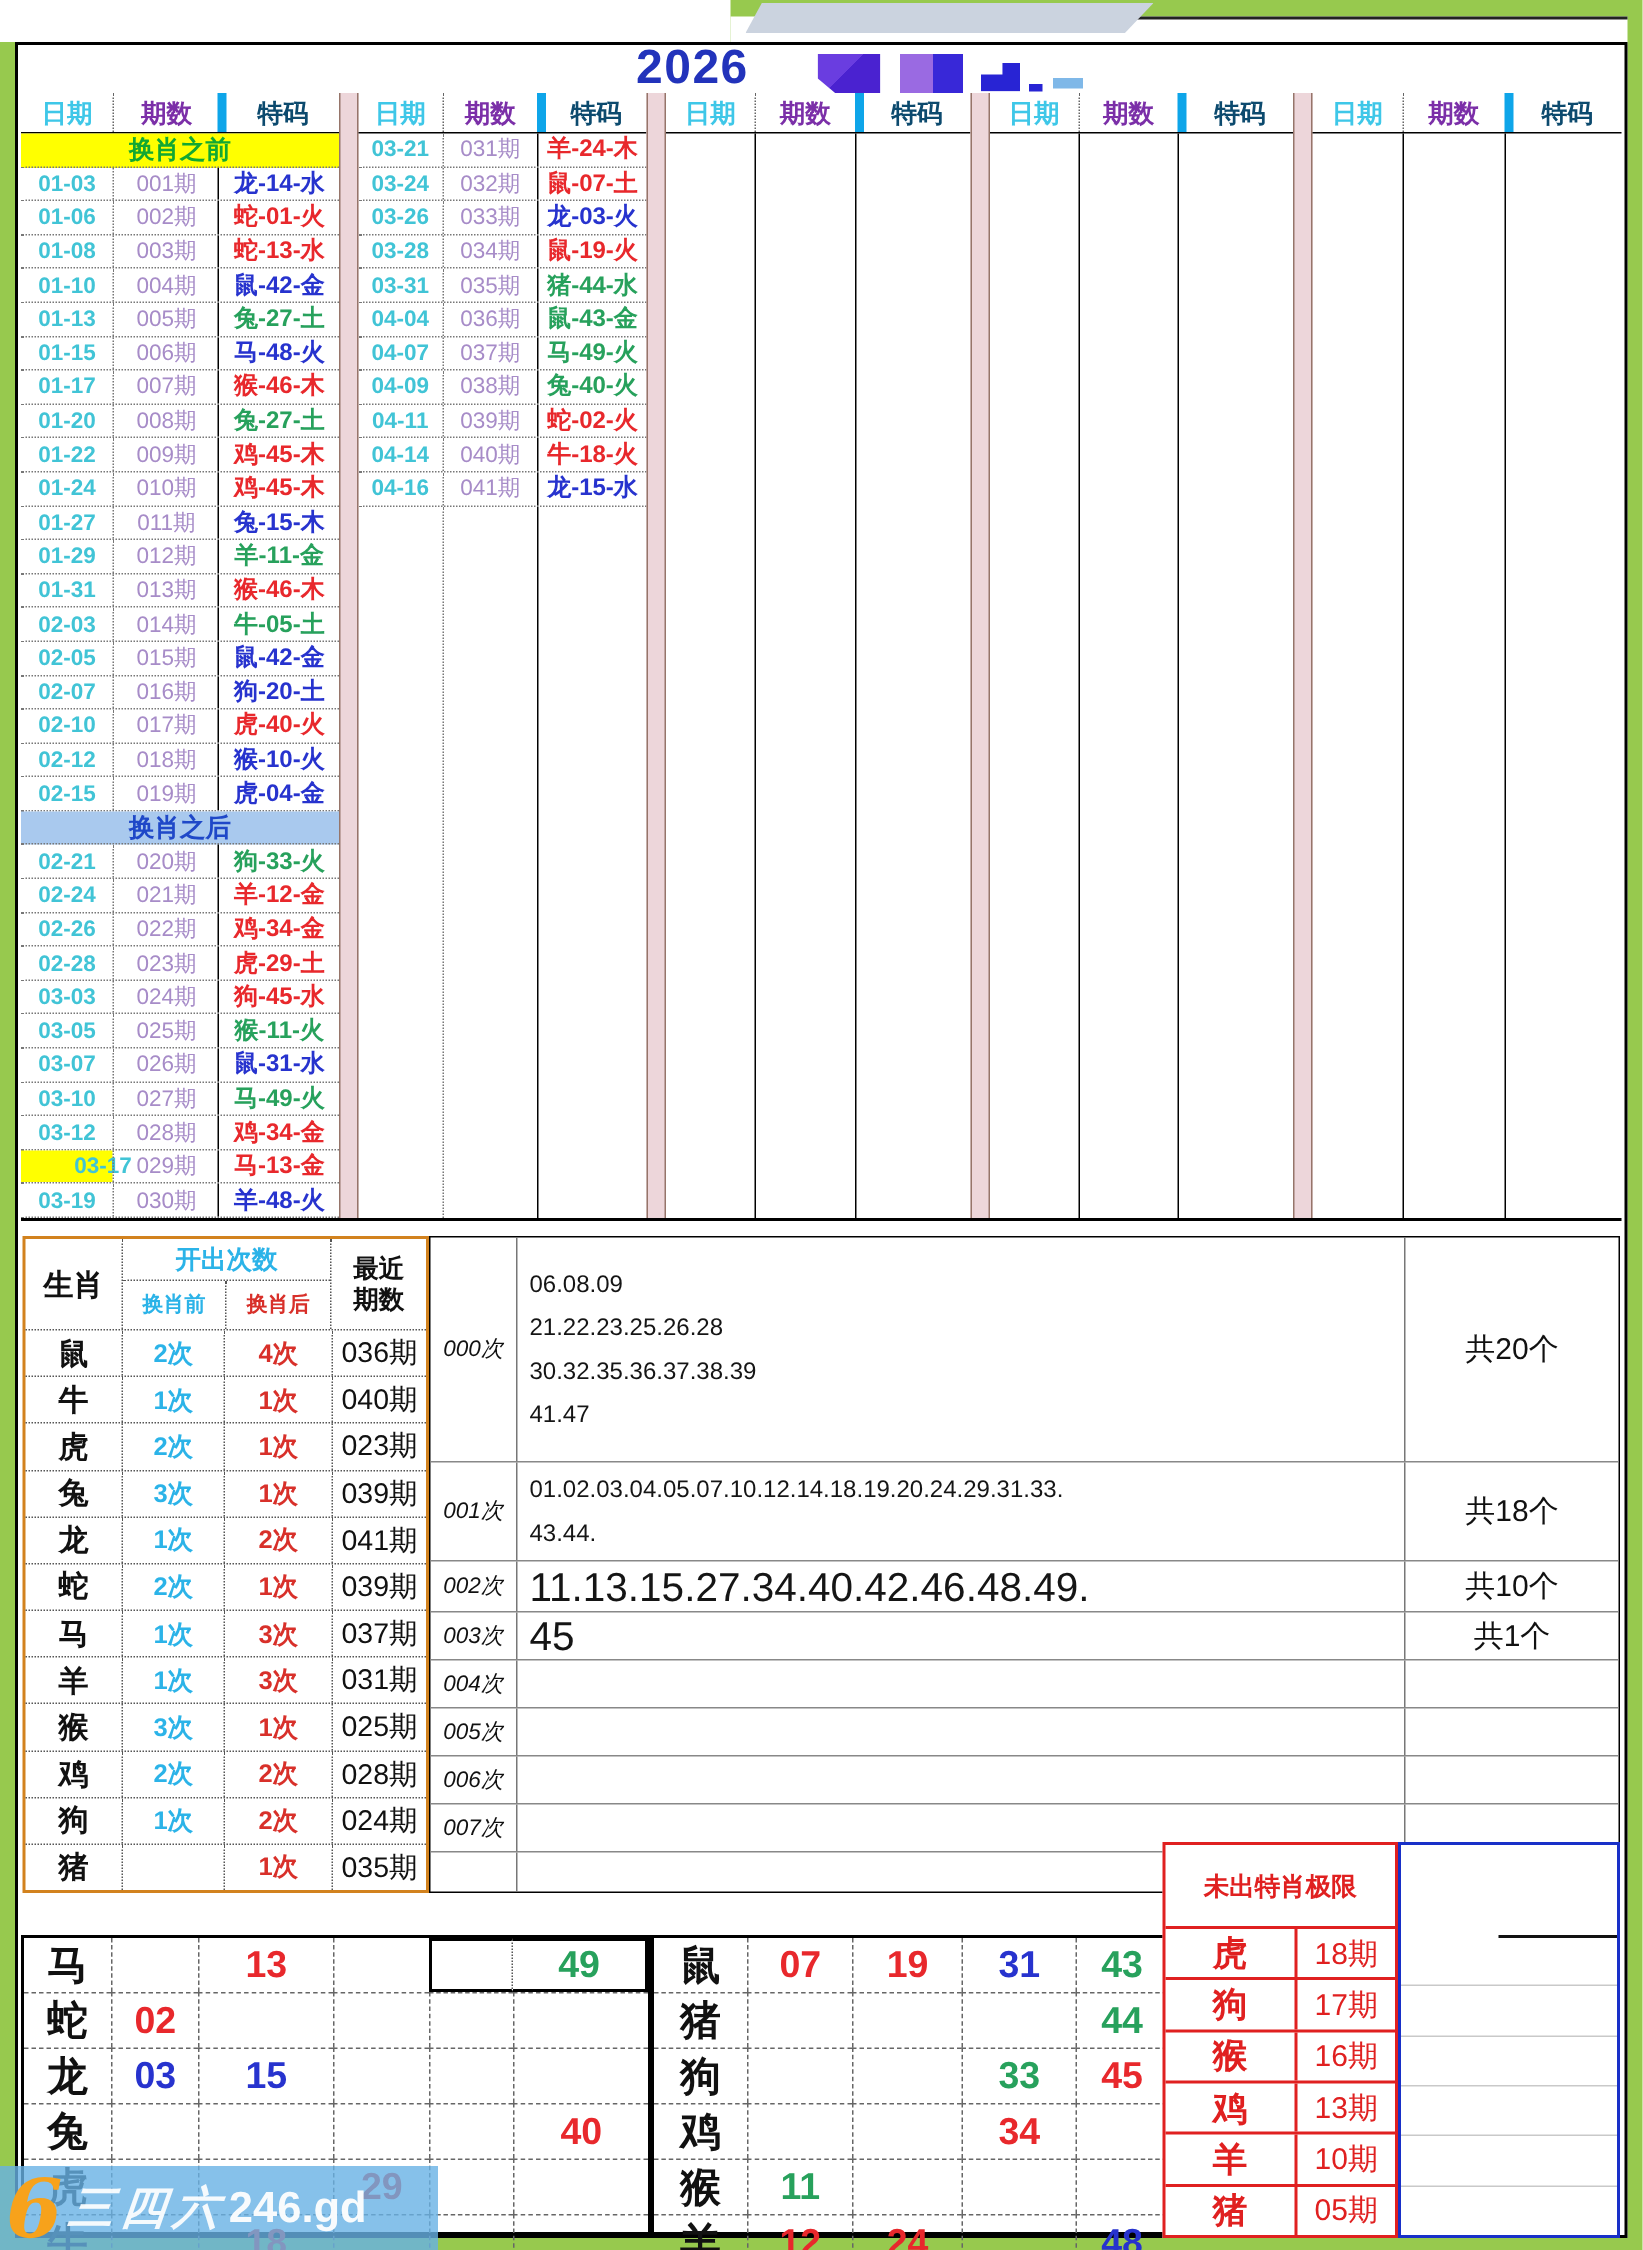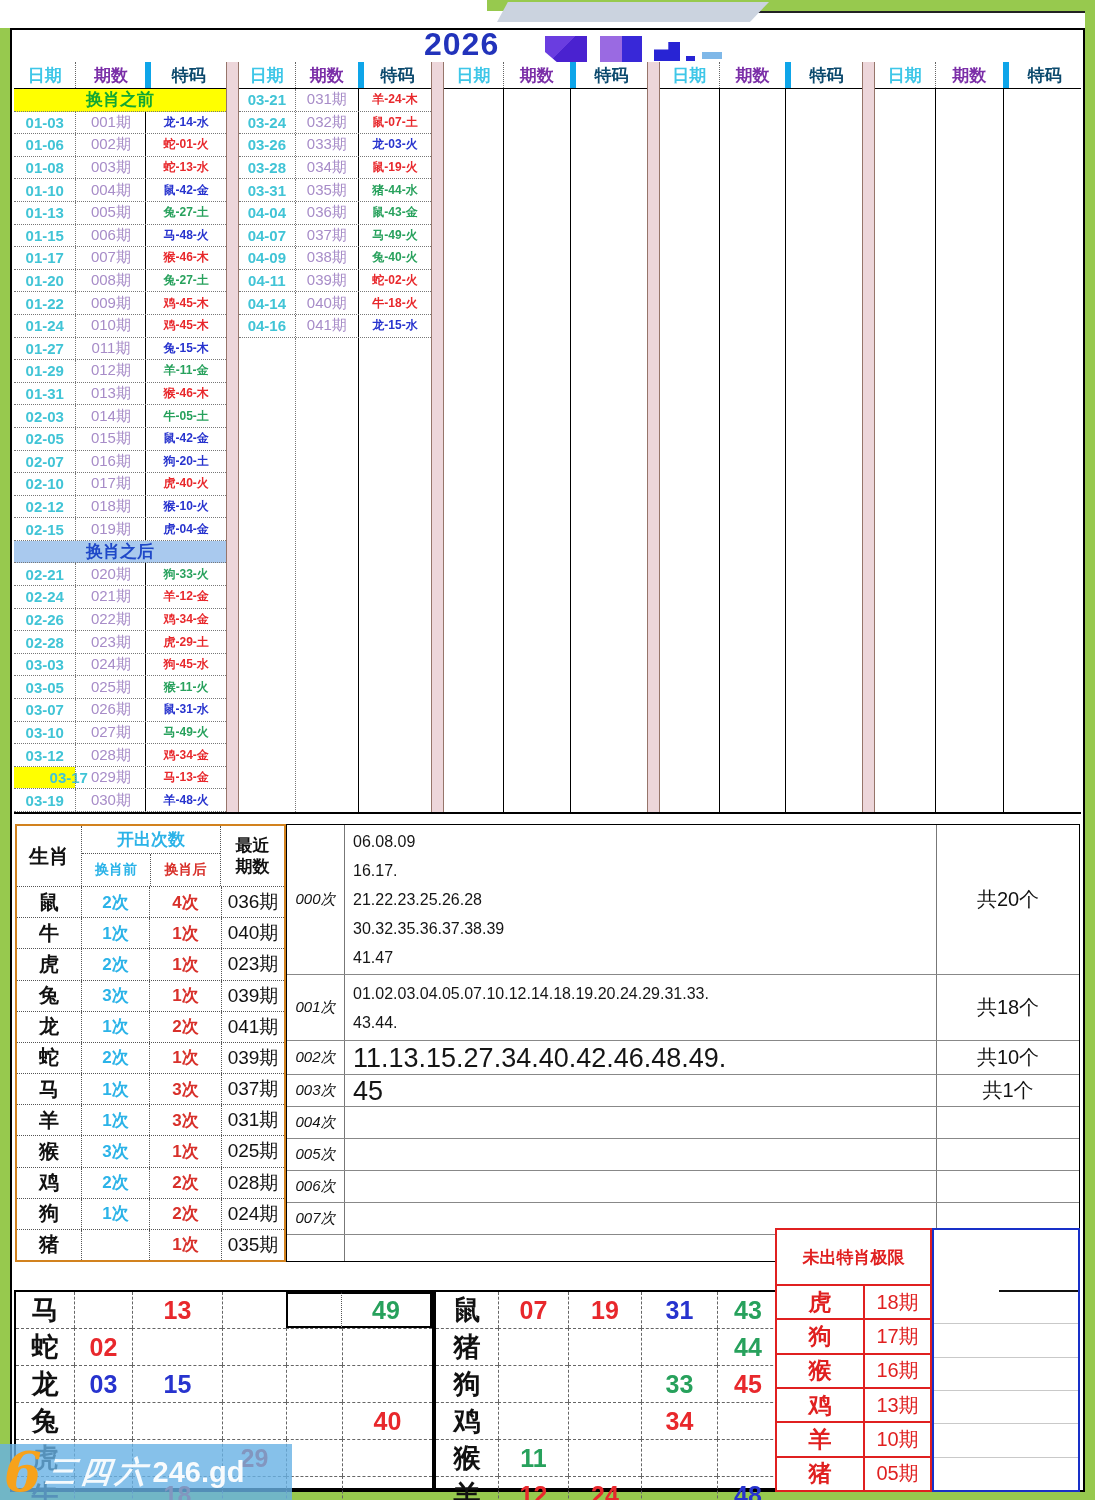--- a/index.html
+++ b/index.html
@@ -26,21 +26,21 @@
   .g-header{display:flex;height:26px;border-bottom:1px solid #000;flex:none;}
   .g-header .h{display:flex;align-items:center;justify-content:center;font-weight:bold;font-size:17px;box-sizing:border-box;}
   .col-d{width:29%}.col-p{width:33%}.col-c{width:38%}
   .g-header .col-d{color:#3EC7E8}.g-header .col-p{color:#7B2FA8;border-left:1px dotted #666}.g-header .col-c{color:#0c4a6e;border-left:6px solid #0ea5e9}
   .rows{flex:1;display:flex;flex-direction:column;}
   .r-row{flex:none;height:22.6px;display:flex;border-bottom:1px dotted #777;box-sizing:border-box;}
   .cell{display:flex;align-items:center;justify-content:center;box-sizing:border-box;white-space:nowrap;}
   .cell.date{width:29%;color:#41C4D6;font-size:15px;font-weight:bold;}
   .cell.date.hl{background:#FFFF00;padding-left:48px;}
   .cell.period{width:33%;color:#A78CC8;font-size:15px;border-left:1px dotted #777;}
-  .cell.code{width:38%;font-size:12px;font-weight:bold;border-left:1px solid #000;}
+  .cell.code{width:38%;font-size:16px;font-weight:bold;border-left:1px solid #000;}
   .code.red{color:#E8282C}.code.blue{color:#2733CE}.code.green{color:#27A15C}
   .banner{flex:none;height:22.6px;display:flex;align-items:center;justify-content:center;font-weight:bold;font-size:17px;border-bottom:1px dotted #777;box-sizing:border-box;}
   .banner.before{background:#FFFF00;color:#12A832;}
   .banner.after{background:#A9C9EE;color:#1F48C8;}
   .filler{flex:1;display:flex;}
   .filler .fc{box-sizing:border-box;}
   .filler .f-d{width:29%}.filler .f-p{width:33%;border-left:1px dotted #777}.filler .f-c{width:38%;border-left:1px solid #000}
   .filler.solid .f-p{border-left:1px solid #000}
   
   .stats{position:absolute;left:3px;top:794px;width:271px;height:438px;border:2px solid #D2821E;box-sizing:border-box;display:flex;flex-direction:column;background:#fff;}
@@ -485,21 +485,20 @@
           <div class="st-r">035期</div>
         </div>
       </div>
   </div>
 
   <div class="freq">
       <div class="freq-row" style="height: 150px;">
         <div class="freq-label">000次</div>
         <div class="freq-content">
           <div class="line">06.08.09</div>
-          <div class="line">16.17.</div>
           <div class="line">21.22.23.25.26.28</div>
           <div class="line">30.32.35.36.37.38.39</div>
           <div class="line">41.47</div>
         </div>
         <div class="freq-count">共20个</div>
       </div>
       <div class="freq-row" style="height: 66px;">
         <div class="freq-label">001次</div>
         <div class="freq-content">
           <div class="line">01.02.03.04.05.07.10.12.14.18.19.20.24.29.31.33.</div>

